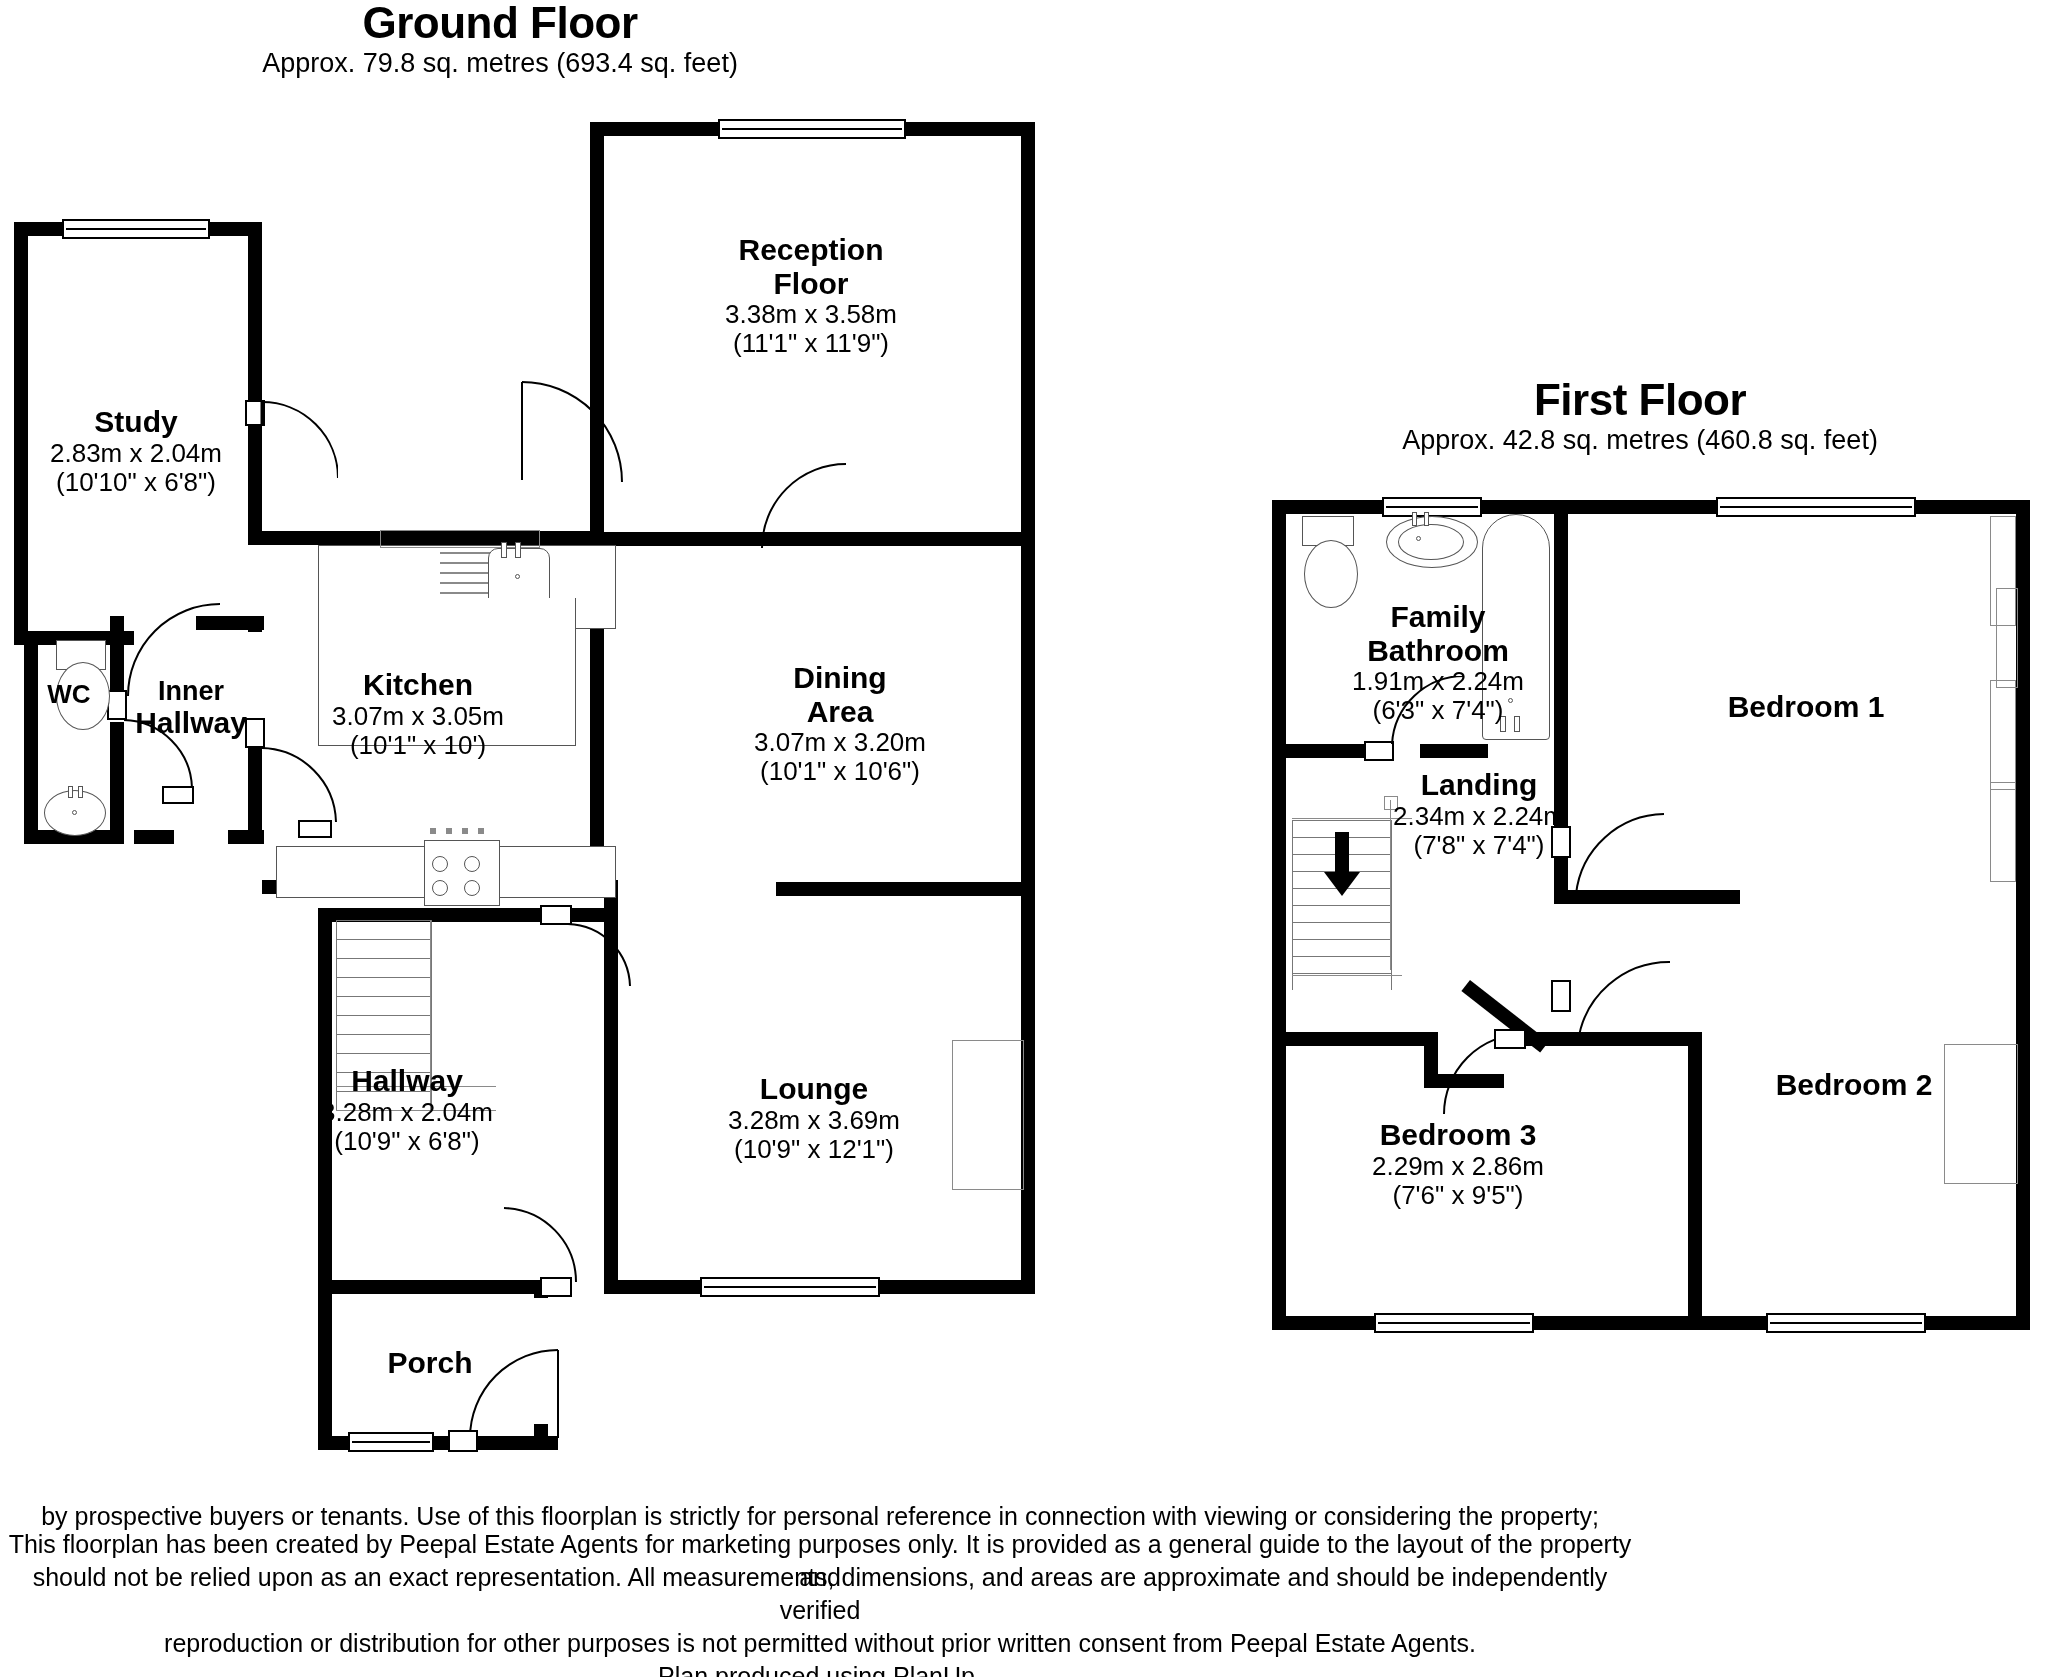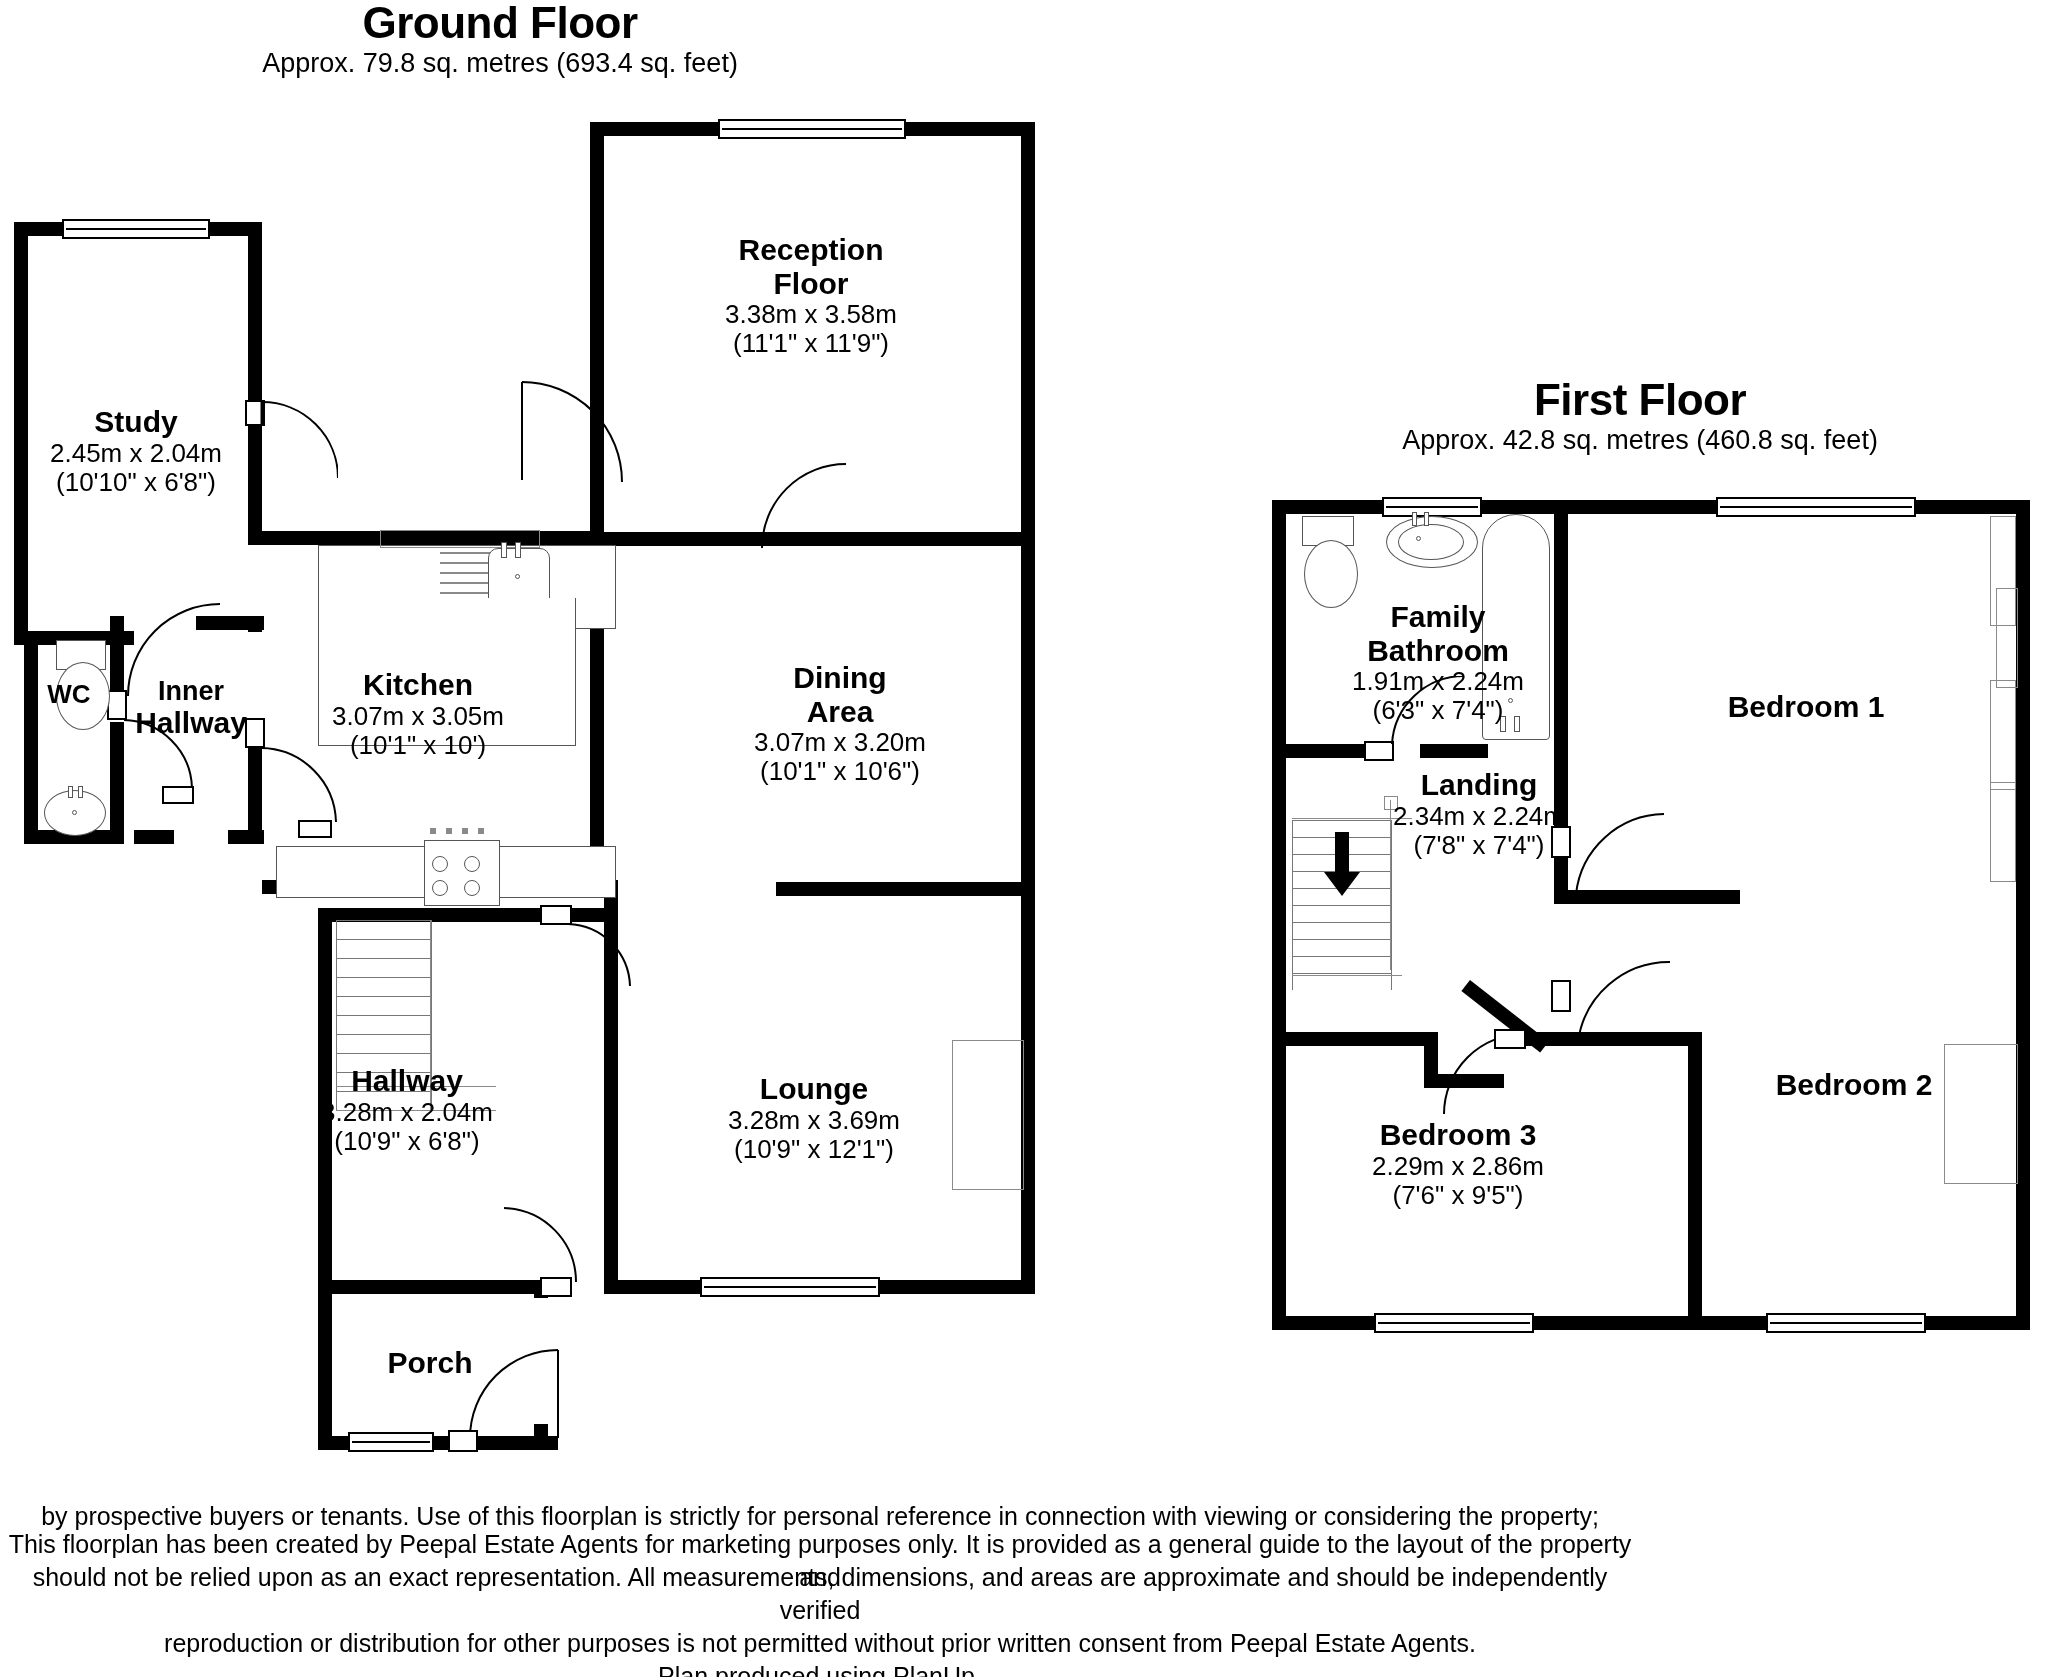--- a/index.html
+++ b/index.html
@@ -218,21 +218,21 @@
     <div class="tread" style="top:171px;"></div>
     <div class="rail" style="left:0px;top:0px;width:1px;height:190px;"></div>
     <div class="rail" style="right:0px;top:0px;width:1px;height:190px;"></div>
   </div>
   <div class="thin" style="left:336px;top:1110px;width:160px;height:1px;"></div>
   <div class="thin" style="left:336px;top:1086px;width:160px;height:1px;"></div>
   <div class="thin" style="left:430px;top:920px;width:1px;height:190px;"></div>
 
   <div class="lbl" style="left:0px;top:405px;width:272px;">
     <span class="nm">Study</span>
-    <span class="dm">2.45m x 2.04m</span>
+    <span class="dm">2.83m x 2.04m</span>
     <span class="dm">(10'10" x 6'8")</span>
   </div>
 
   <div class="lbl" style="left:630px;top:233px;width:362px;">
     <span class="nm">Reception</span>
     <span class="nm2">Floor</span>
     <span class="dm">3.38m x 3.58m</span>
     <span class="dm">(11'1" x 11'9")</span>
   </div>
 

